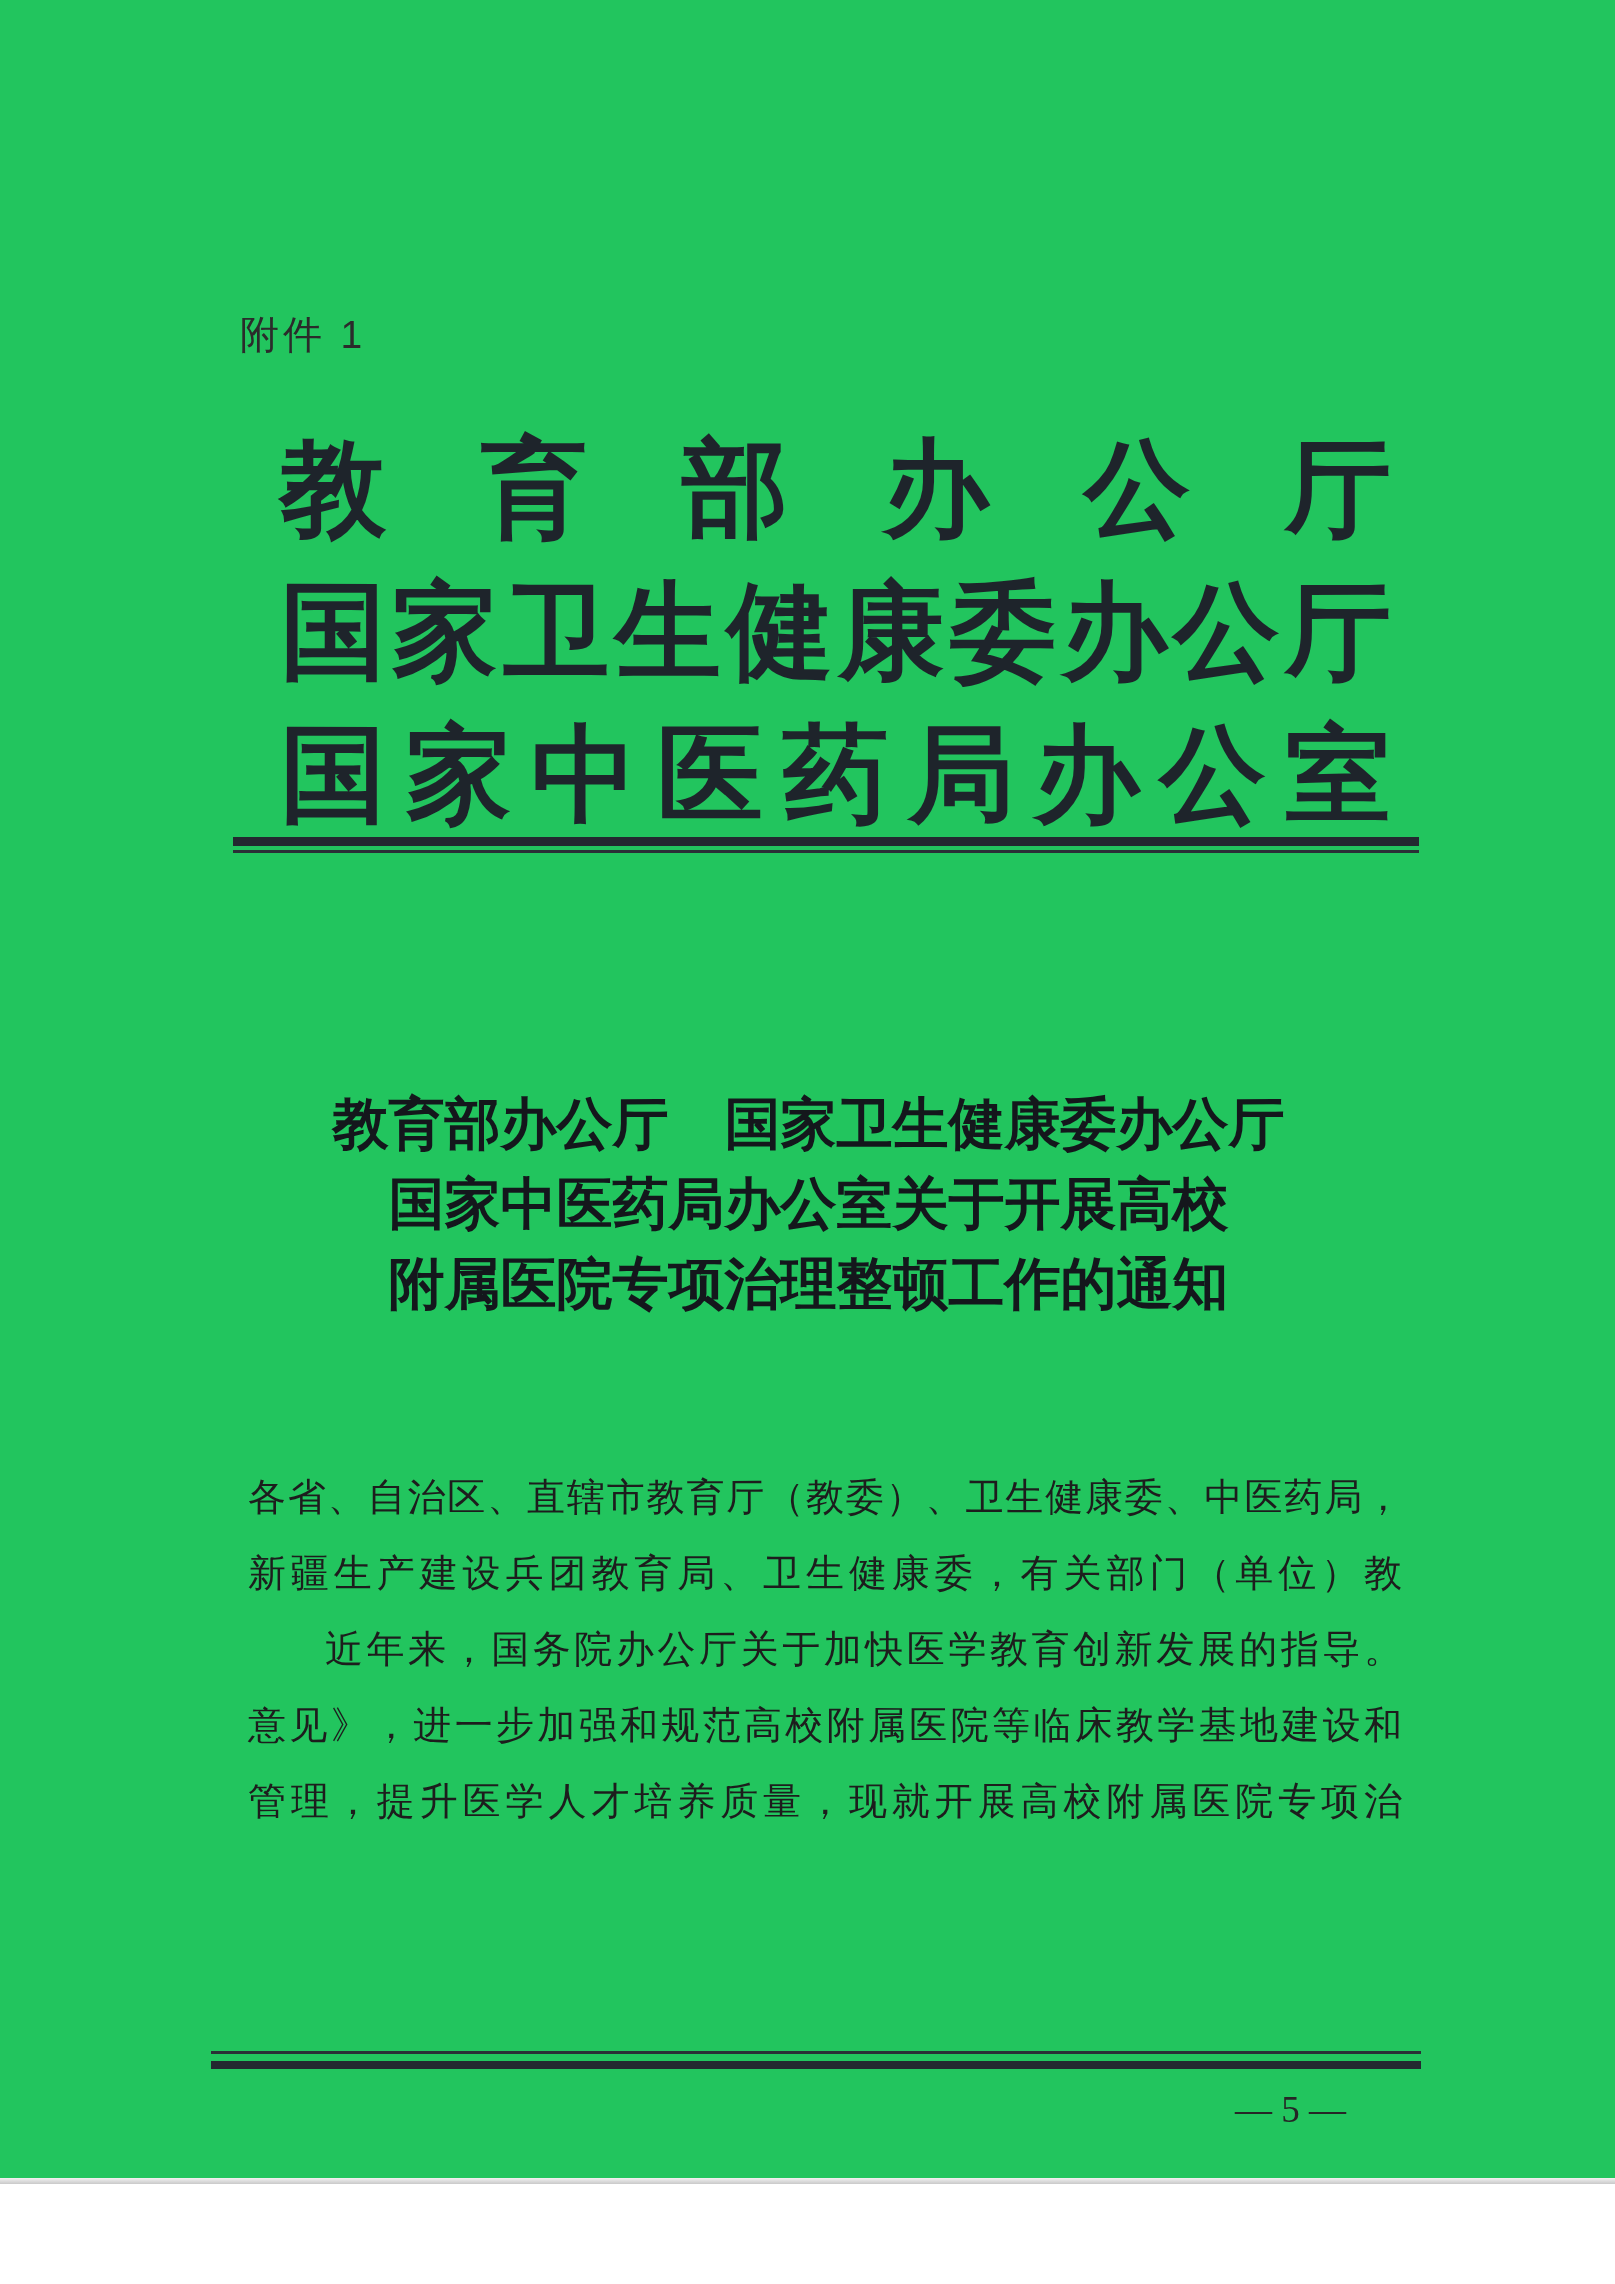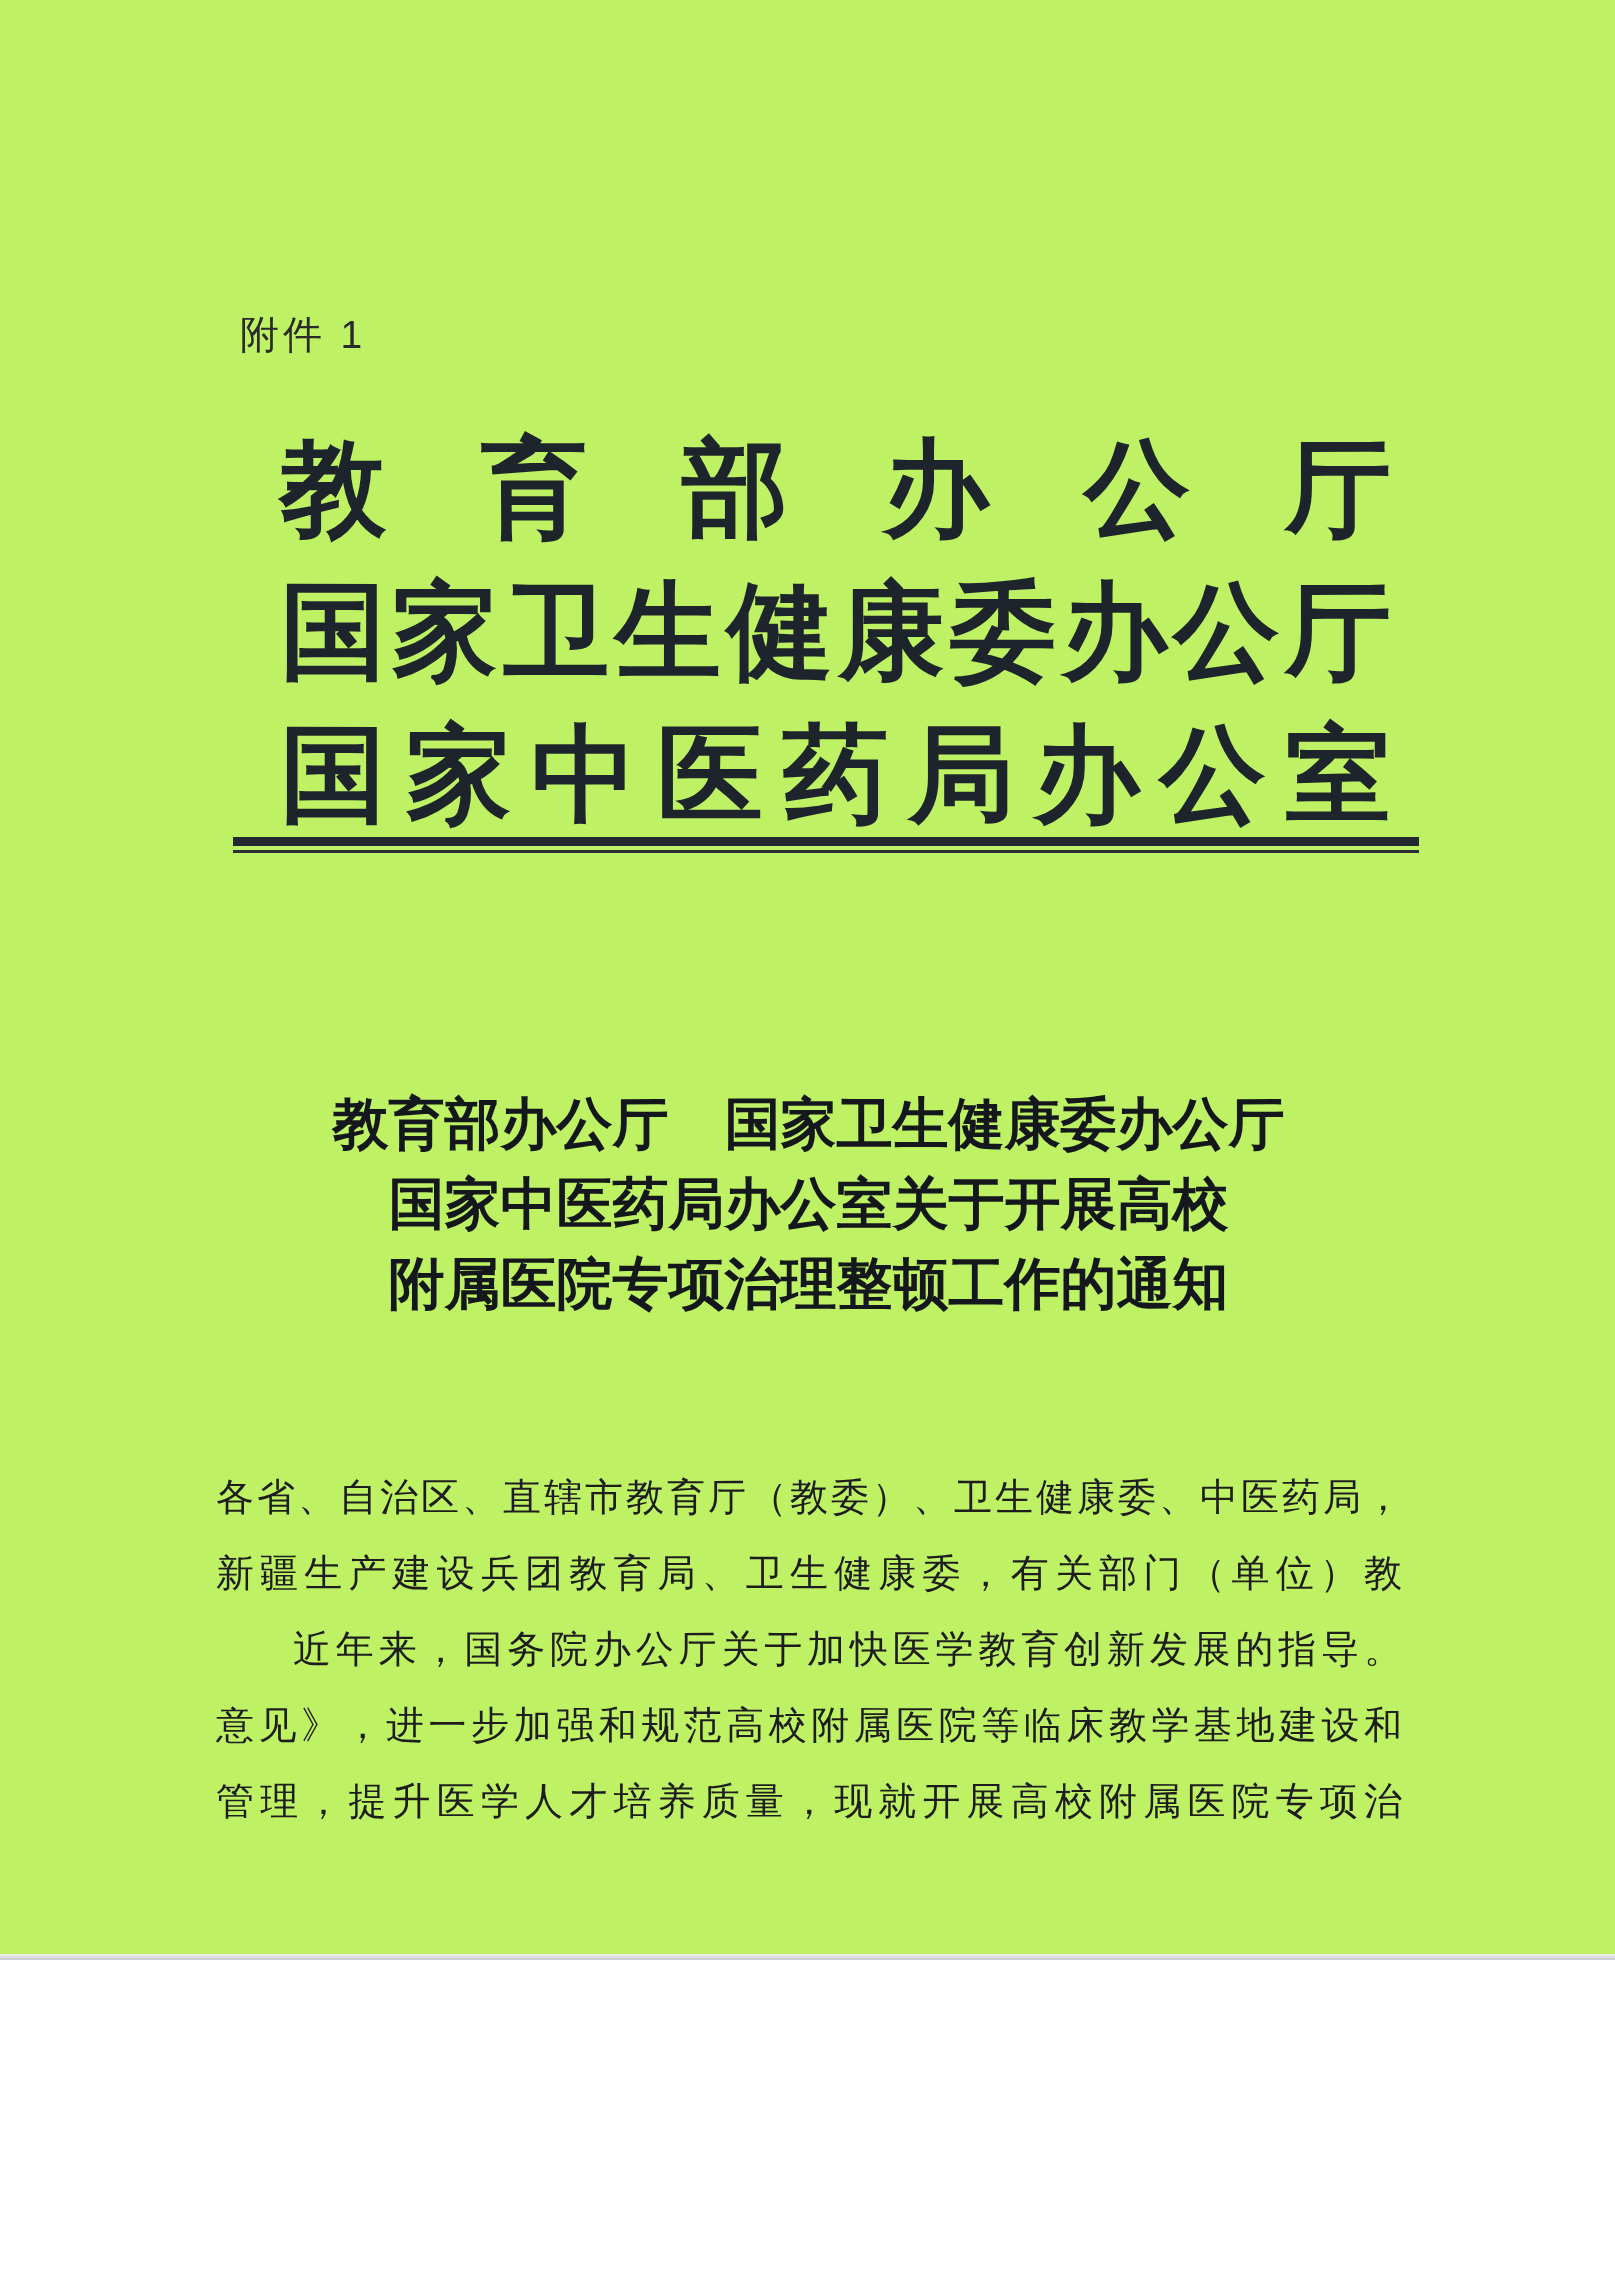--- a/index.html
+++ b/index.html
@@ -3,22 +3,22 @@
 <meta charset="utf-8">
 <style>
   html, body {
     margin: 0;
     padding: 0;
     background: #ffffff;
   }
   .page {
     position: relative;
     width: 1616px;
-    height: 1960px;
-    background: #bef264;
+    height: 2184px;
+    background: #22c55e;
     overflow: hidden;
     font-family: "Liberation Serif", "DejaVu Serif", serif;
   }
 
   
   .attachment {
     position: absolute;
     left: 240px;
     top: 308px;
     font-family: "Liberation Sans", "DejaVu Sans", sans-serif;
@@ -103,20 +103,21 @@
   }
   .b-line {
     height: 76px;
     line-height: 76px;
     white-space: nowrap;
   }
   .b-just {
     white-space: normal;
     text-align: justify;
     text-align-last: justify;
+    margin-left: 32px;
   }
   .b-indent { padding-left: 77px; }
 
   
   .pagenum {
     position: absolute;
     left: 1206px;
     top: 2088px;
     width: 169px;
     text-align: center;

